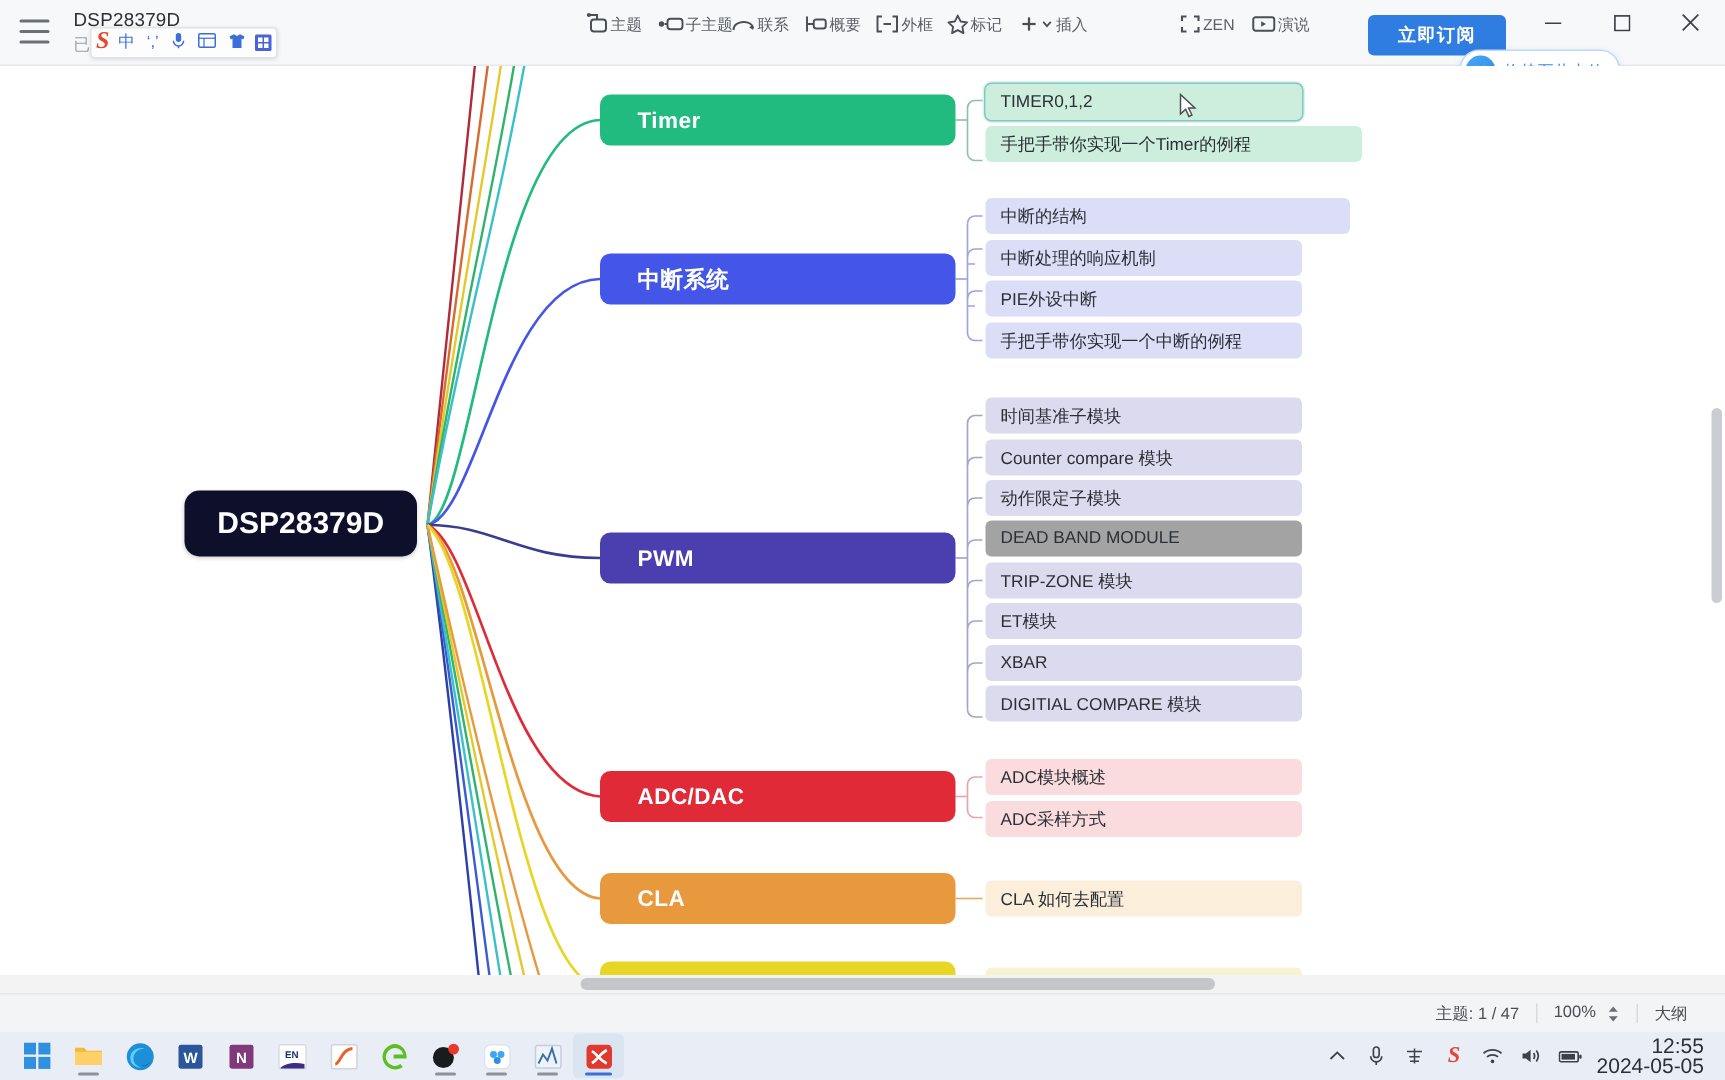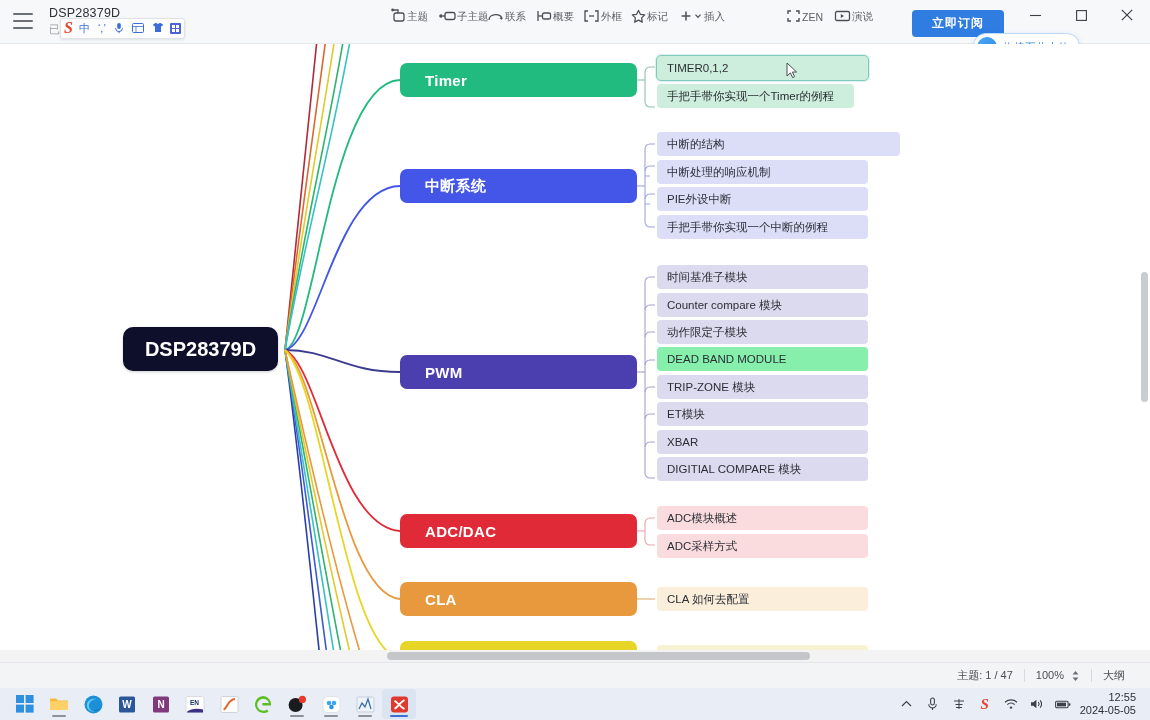--- a/index.html
+++ b/index.html
@@ -130,21 +130,21 @@
   .tasks{display:flex;align-items:center;gap:0;padding-left:8px;}
   .tk{width:34px;height:30px;display:flex;align-items:center;justify-content:center;
       cursor:pointer;position:relative;border-radius:4px;}
   .tk.active{background:#dbe5f2;}
   .tk .und{position:absolute;bottom:2px;width:14px;height:2px;background:#8d9299;border-radius:1px;}
   .tk.active .und{background:#3a6fd8;width:18px;}
   .tray{margin-left:auto;display:flex;align-items:center;gap:0;padding-right:8px;}
   .tr{width:26px;height:30px;display:flex;align-items:center;justify-content:center;
       cursor:pointer;color:#3d4248;}
   .clock{display:flex;flex-direction:column;align-items:flex-end;
-         font-size:11px;color:#2b2f36;line-height:13px;padding:0 6px 0 4px;cursor:pointer;}
+         font-size:14px;color:#2b2f36;line-height:13px;padding:0 6px 0 4px;cursor:pointer;}
 </style>
 </head>
 <body>
 
 <div class="app">
 
   <div class="titlebar">
 
     <div class="hamburger">
       <span></span>
@@ -381,33 +381,33 @@
 
       <g fill="none" stroke="#ddd36a" stroke-width="1.1">
         <path d="M637 612 H655"></path>
       </g>
     </svg>
 
     <div class="node root-node" style="left:123px;top:283px;width:155px;">DSP28379D</div>
 
     <div class="node main-node" style="left:400px;top:19px;width:237px;background:#22bb7f;">Timer</div>
     <div class="node sub-node selected" style="left:657px;top:12px;width:211px;background:#cdeedd;">TIMER0,1,2</div>
-    <div class="node sub-node" style="left:657px;top:40px;width:197px;background:#cdeedd;">手把手带你实现一个Timer的例程</div>
+    <div class="node sub-node" style="left:657px;top:40px;width:251px;background:#cdeedd;">手把手带你实现一个Timer的例程</div>
 
     <div class="node main-node" style="left:400px;top:125px;width:237px;background:#4356e8;">中断系统</div>
     <div class="node sub-node" style="left:657px;top:88px;width:243px;background:#dcdef8;">中断的结构</div>
     <div class="node sub-node" style="left:657px;top:116px;width:211px;background:#dcdef8;">中断处理的响应机制</div>
     <div class="node sub-node" style="left:657px;top:143px;width:211px;background:#dcdef8;">PIE外设中断</div>
     <div class="node sub-node" style="left:657px;top:171px;width:211px;background:#dcdef8;">手把手带你实现一个中断的例程</div>
 
     <div class="node main-node" style="left:400px;top:311px;width:237px;background:#4b3fb0;">PWM</div>
     <div class="node sub-node" style="left:657px;top:221px;width:211px;background:#dcdaee;">时间基准子模块</div>
     <div class="node sub-node" style="left:657px;top:249px;width:211px;background:#dcdaee;">Counter compare 模块</div>
     <div class="node sub-node" style="left:657px;top:276px;width:211px;background:#dcdaee;">动作限定子模块</div>
-    <div class="node sub-node" style="left:657px;top:303px;width:211px;background:#86efac;">DEAD BAND MODULE</div>
+    <div class="node sub-node" style="left:657px;top:303px;width:211px;background:#a3a3a3;">DEAD BAND MODULE</div>
     <div class="node sub-node" style="left:657px;top:331px;width:211px;background:#dcdaee;">TRIP-ZONE 模块</div>
     <div class="node sub-node" style="left:657px;top:358px;width:211px;background:#dcdaee;">ET模块</div>
     <div class="node sub-node" style="left:657px;top:386px;width:211px;background:#dcdaee;">XBAR</div>
     <div class="node sub-node" style="left:657px;top:413px;width:211px;background:#dcdaee;">DIGITIAL COMPARE 模块</div>
 
     <div class="node main-node" style="left:400px;top:470px;width:237px;background:#e02a38;">ADC/DAC</div>
     <div class="node sub-node" style="left:657px;top:462px;width:211px;background:#fadcdf;">ADC模块概述</div>
     <div class="node sub-node" style="left:657px;top:490px;width:211px;background:#fadcdf;">ADC采样方式</div>
 
     <div class="node main-node" style="left:400px;top:538px;width:237px;background:#e8993d;">CLA</div>

